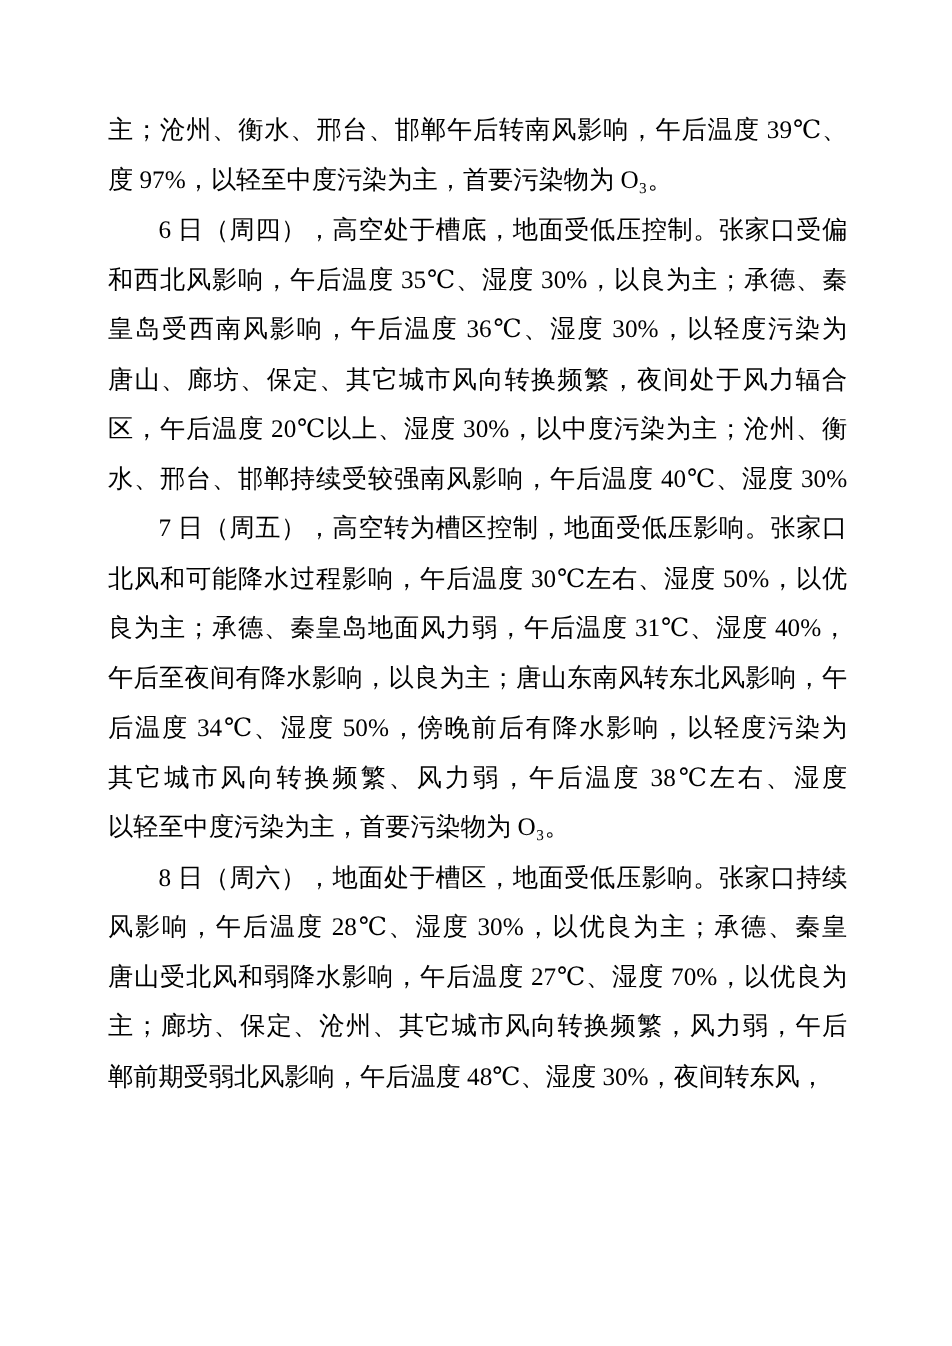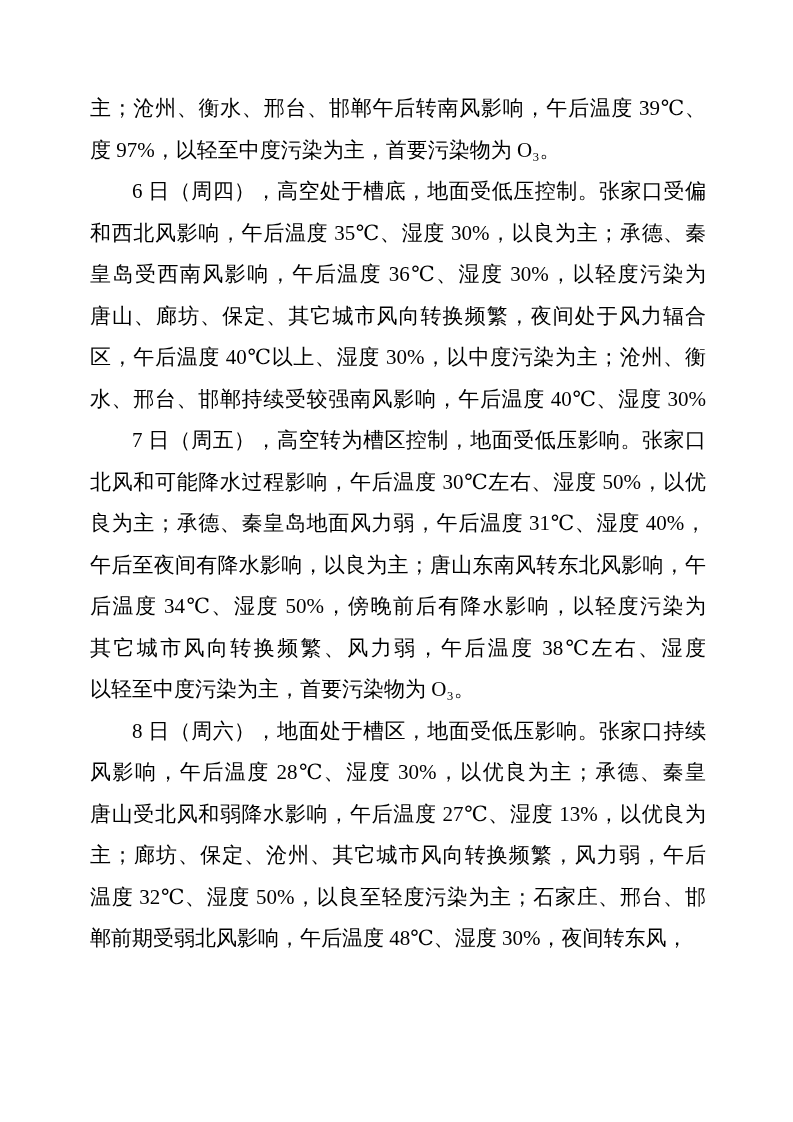--- a/index.html
+++ b/index.html
@@ -57,34 +57,33 @@
   <div class="doc-body">
       <div class="paragraph">
         <div class="text-line">主；沧州、衡水、邢台、邯郸午后转南风影响，午后温度 39℃、湿</div>
         <div class="text-line last">度 97%，以轻至中度污染为主，首要污染物为 O₃。</div>
       </div>
       <div class="paragraph">
         <div class="text-line indent">6 日（周四），高空处于槽底，地面受低压控制。张家口受偏西</div>
         <div class="text-line">和西北风影响，午后温度 35℃、湿度 30%，以良为主；承德、秦</div>
         <div class="text-line">皇岛受西南风影响，午后温度 36℃、湿度 30%，以轻度污染为主；</div>
         <div class="text-line">唐山、廊坊、保定、其它城市风向转换频繁，夜间处于风力辐合</div>
-        <div class="text-line">区，午后温度 40℃以上、湿度 30%，以中度污染为主；沧州、衡</div>
+        <div class="text-line">区，午后温度 20℃以上、湿度 30%，以中度污染为主；沧州、衡</div>
         <div class="text-line">水、邢台、邯郸持续受较强南风影响，午后温度 40℃、湿度 30%</div>
       </div>
       <div class="paragraph">
         <div class="text-line indent">7 日（周五），高空转为槽区控制，地面受低压影响。张家口受</div>
         <div class="text-line">北风和可能降水过程影响，午后温度 30℃左右、湿度 50%，以优</div>
         <div class="text-line">良为主；承德、秦皇岛地面风力弱，午后温度 31℃、湿度 40%，</div>
         <div class="text-line">午后至夜间有降水影响，以良为主；唐山东南风转东北风影响，午</div>
         <div class="text-line">后温度 34℃、湿度 50%，傍晚前后有降水影响，以轻度污染为主；</div>
         <div class="text-line">其它城市风向转换频繁、风力弱，午后温度 38℃左右、湿度 40%，</div>
         <div class="text-line last">以轻至中度污染为主，首要污染物为 O₃。</div>
       </div>
       <div class="paragraph">
         <div class="text-line indent">8 日（周六），地面处于槽区，地面受低压影响。张家口持续北</div>
         <div class="text-line">风影响，午后温度 28℃、湿度 30%，以优良为主；承德、秦皇岛、</div>
-        <div class="text-line">唐山受北风和弱降水影响，午后温度 27℃、湿度 13%，以优良为</div>
+        <div class="text-line">唐山受北风和弱降水影响，午后温度 27℃、湿度 70%，以优良为</div>
         <div class="text-line">主；廊坊、保定、沧州、其它城市风向转换频繁，风力弱，午后</div>
-        <div class="text-line">温度 32℃、湿度 50%，以良至轻度污染为主；石家庄、邢台、邯</div>
         <div class="text-line last">郸前期受弱北风影响，午后温度 48℃、湿度 30%，夜间转东风，</div>
       </div>
     </div>
 </div>
 
 </body></html>

